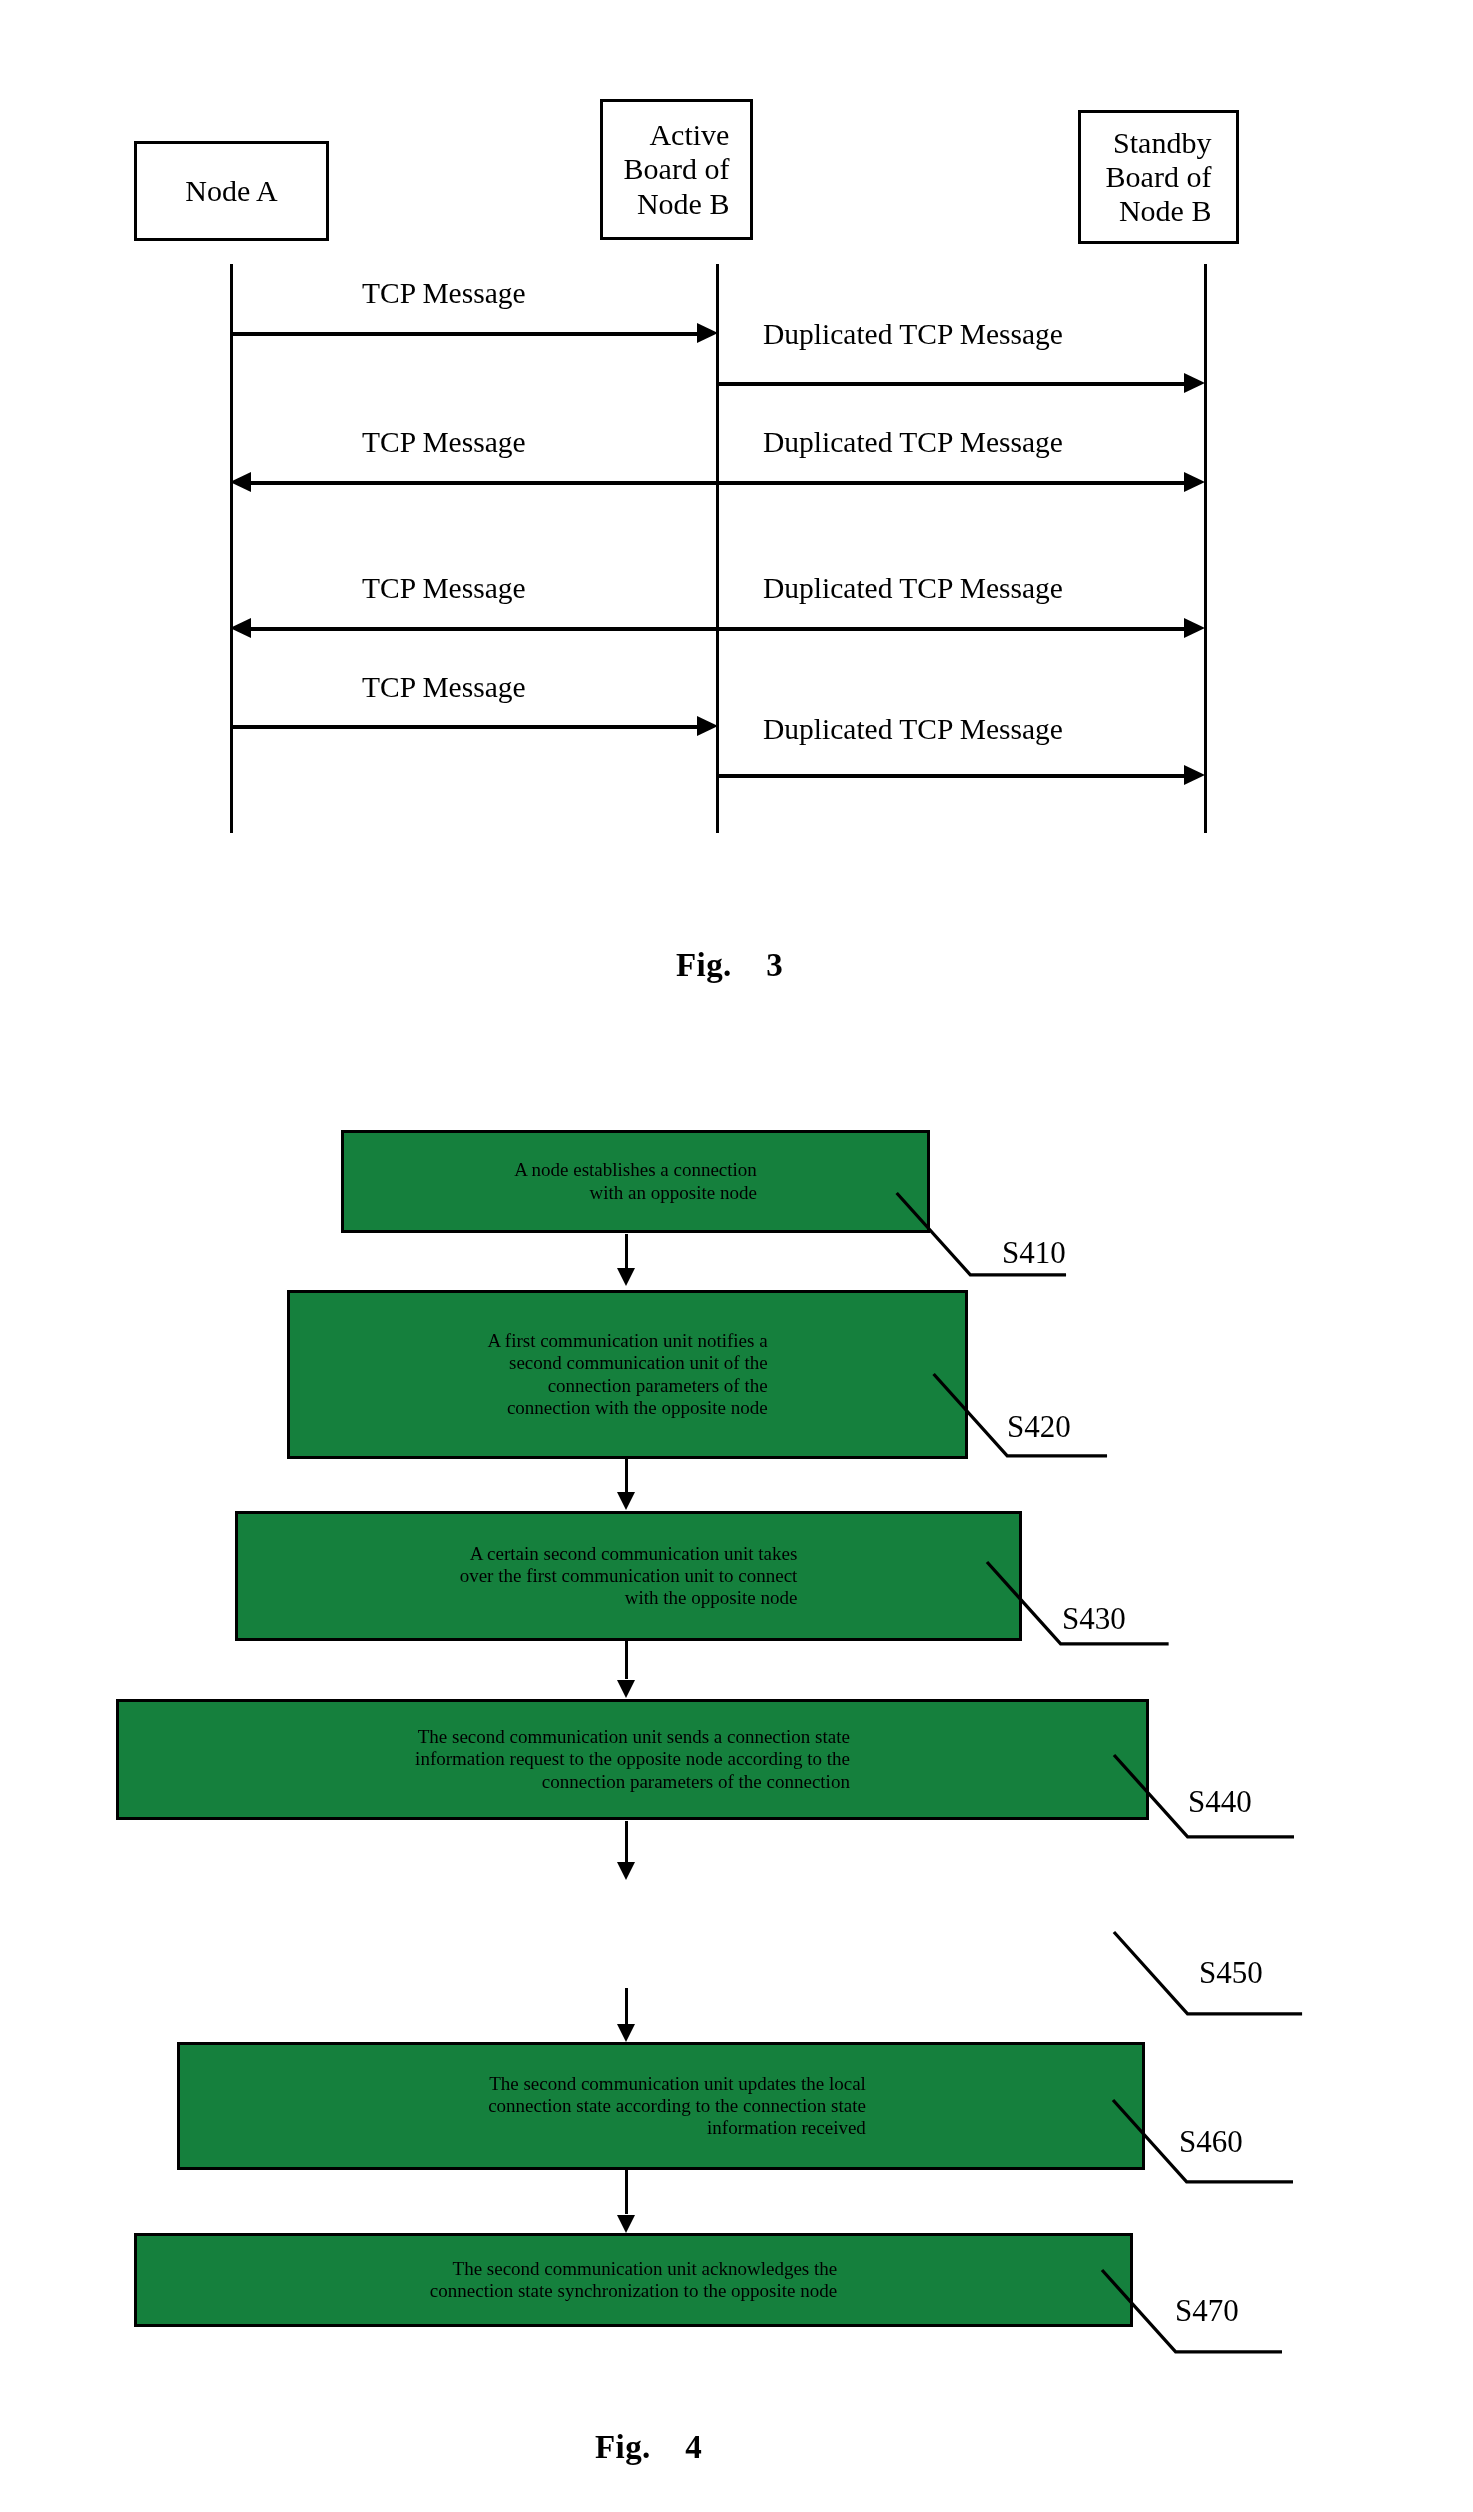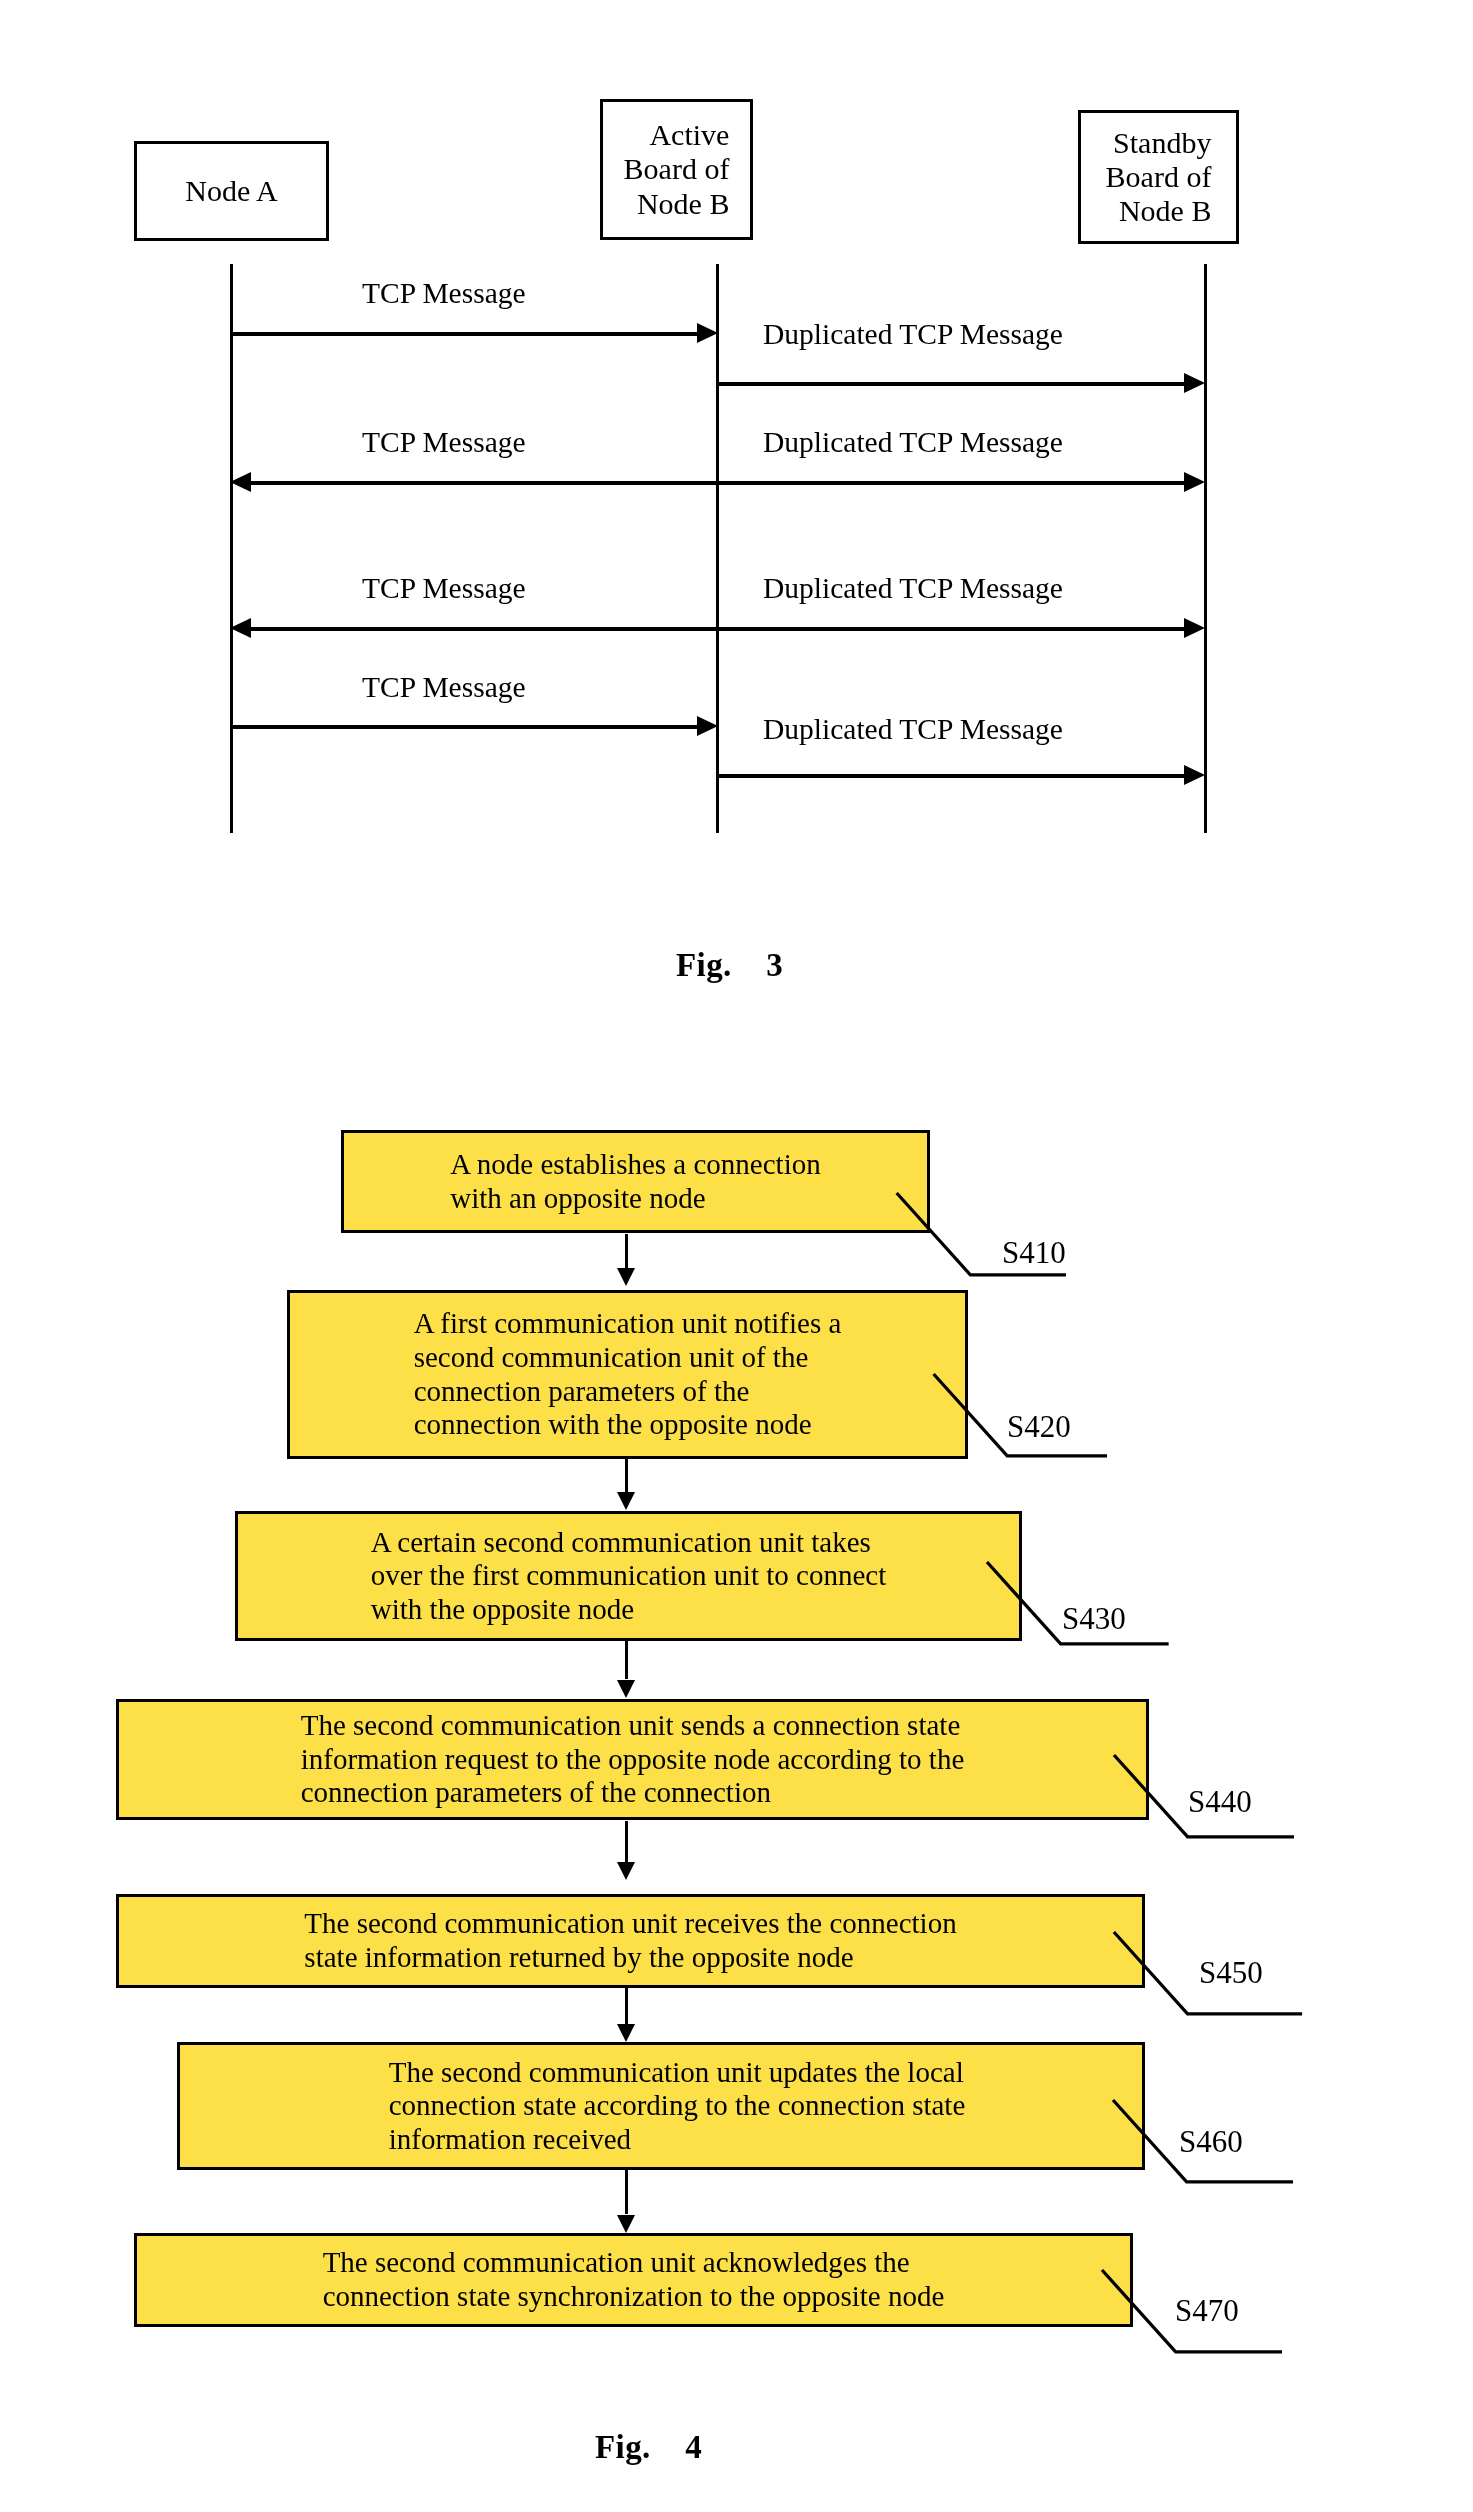--- a/index.html
+++ b/index.html
@@ -76,27 +76,27 @@
     font-weight: bold;
     font-size: 33px;
     letter-spacing: 0.4px;
     white-space: pre;
   }
 
   
   .flow-box {
     position: absolute;
     border: 3.3px solid #000;
-    background: #fde047;
+    background: #15803d;
     box-sizing: border-box;
     display: flex;
     align-items: center;
     justify-content: center;
-    text-align: left;
-    font-size: 29px;
+    text-align: right;
+    font-size: 19px;
     line-height: 1.16;
     padding: 2.5px 8.2px;
   }
 
   
   .flow-connector {
     position: absolute;
     width: 3.3px;
     background: #000;
   }
@@ -222,24 +222,20 @@
 information request to the opposite node according to the
 connection parameters of the connection</span>
     </div>
     <svg class="leader" style="left:1107px;top:1755px;width:230px;height:90px;" viewBox="0 0 280 110">
       <path d="M 8 0 L 98 100 L 228 100" stroke="#000" stroke-width="4" fill="none"></path>
     </svg>
     <div class="step-id" style="left:1188px;top:1786px;">S440</div>
     <div class="flow-connector" style="left:625px;top:1821px;height:41px;"></div>
     <div class="flow-arrowdown" style="left:617px;top:1862px;"></div>
 
-    <div class="flow-box" style="left:116px;top:1894px;width:1029px;height:94px;">
-      <span style="white-space: pre-line;">The second communication unit receives the connection
-state information returned by the opposite node</span>
-    </div>
     <svg class="leader" style="left:1107px;top:1932px;width:238px;height:90px;" viewBox="0 0 290 110">
       <path d="M 8 0 L 98 100 L 238 100" stroke="#000" stroke-width="4" fill="none"></path>
     </svg>
     <div class="step-id" style="left:1199px;top:1957px;">S450</div>
     <div class="flow-connector" style="left:625px;top:1988px;height:36px;"></div>
     <div class="flow-arrowdown" style="left:617px;top:2024px;"></div>
 
     <div class="flow-box" style="left:177px;top:2042px;width:968px;height:128px;">
       <span style="white-space: pre-line; margin-left: 32px;">The second communication unit updates the local
 connection state according to the connection state

